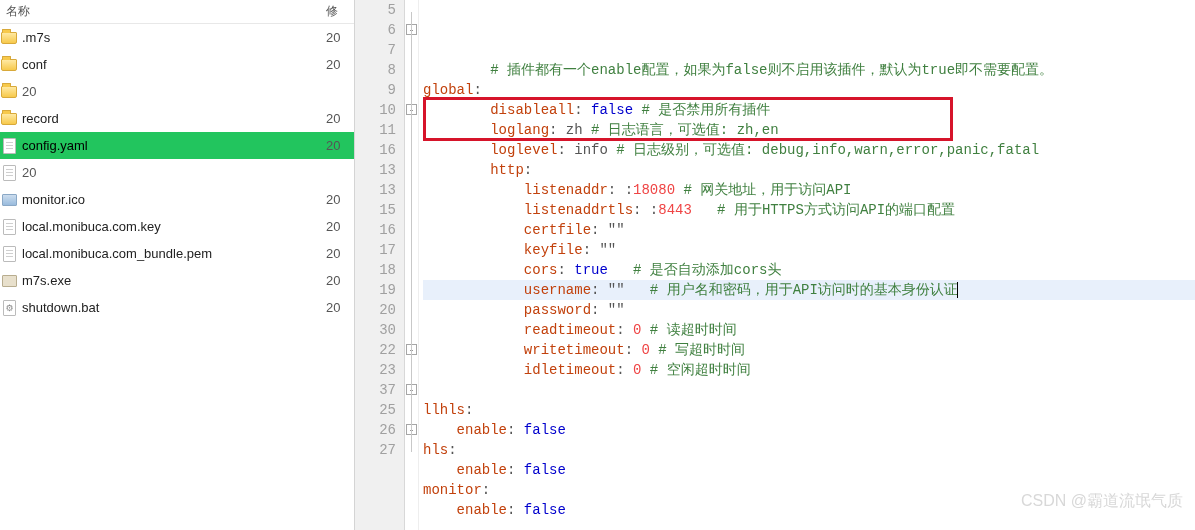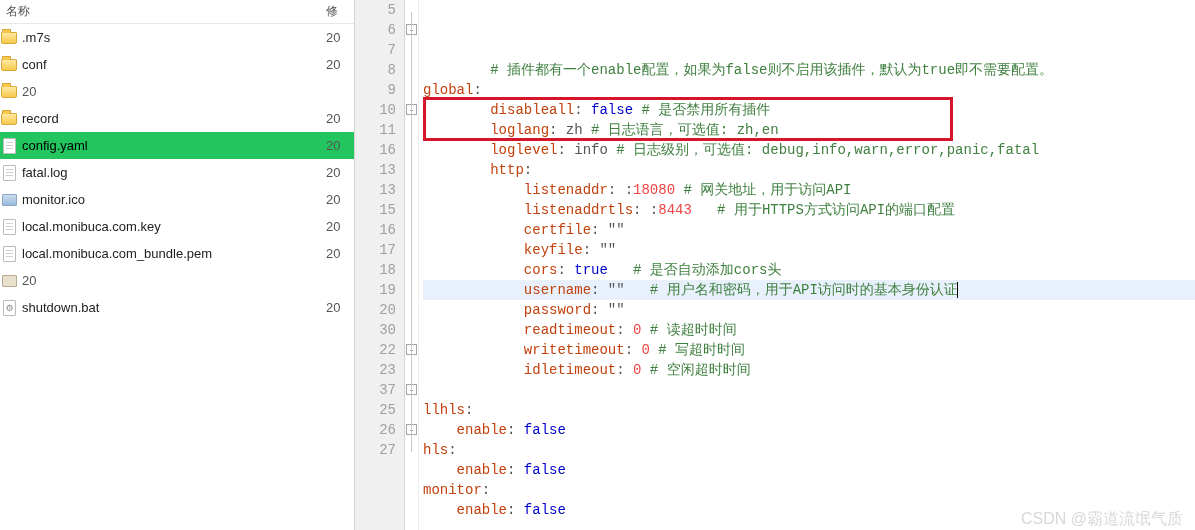--- a/index.html
+++ b/index.html
@@ -146,21 +146,21 @@
   position: absolute;
   border: 3px solid #d6142a;
   pointer-events: none;
 }
 .caret {
   display:inline-block; width:1px; height:16px; background:#000; vertical-align:middle; margin:0 -1px;
 }
 .watermark {
   position: absolute;
   right: 12px;
-  bottom: 0;
+  bottom: 18px;
   color: #d8d8d8;
   font-size: 16px;
   font-family: "Microsoft YaHei", sans-serif;
   pointer-events: none;
 }
 </style>
 </head>
 <body>
 
 <div class="container">
@@ -201,21 +201,20 @@
           <span class="file-icon">
             <span class="icon-file"></span>
           </span>
           <span class="file-name">config.yaml</span>
           <span class="file-mod">20</span>
         </div>
         <div class="file-row">
           <span class="file-icon">
             <span class="icon-file"></span>
           </span>
-          <span class="file-name">fatal.log</span>
           <span class="file-mod">20</span>
         </div>
         <div class="file-row">
           <span class="file-icon">
             <span class="icon-ico"></span>
           </span>
           <span class="file-name">monitor.ico</span>
           <span class="file-mod">20</span>
         </div>
         <div class="file-row">
@@ -229,20 +228,21 @@
           <span class="file-icon">
             <span class="icon-file"></span>
           </span>
           <span class="file-name">local.monibuca.com_bundle.pem</span>
           <span class="file-mod">20</span>
         </div>
         <div class="file-row">
           <span class="file-icon">
             <span class="icon-exe"></span>
           </span>
+          <span class="file-name">m7s.exe</span>
           <span class="file-mod">20</span>
         </div>
         <div class="file-row">
           <span class="file-icon">
             <span class="icon-bat"></span>
           </span>
           <span class="file-name">shutdown.bat</span>
           <span class="file-mod">20</span>
         </div>
       </div>

